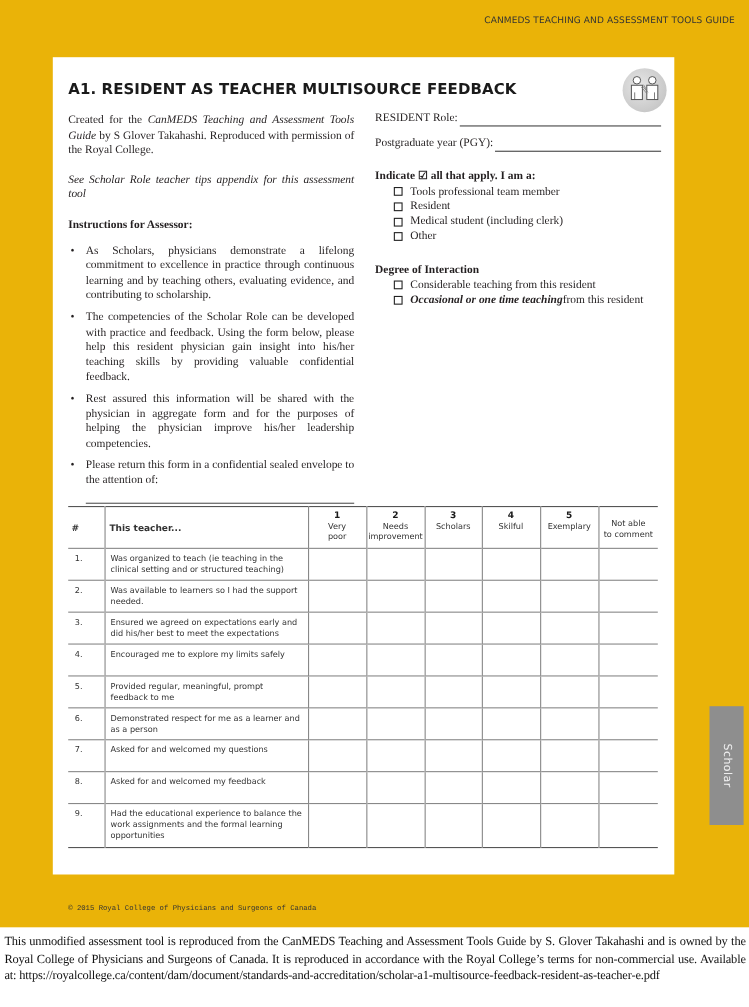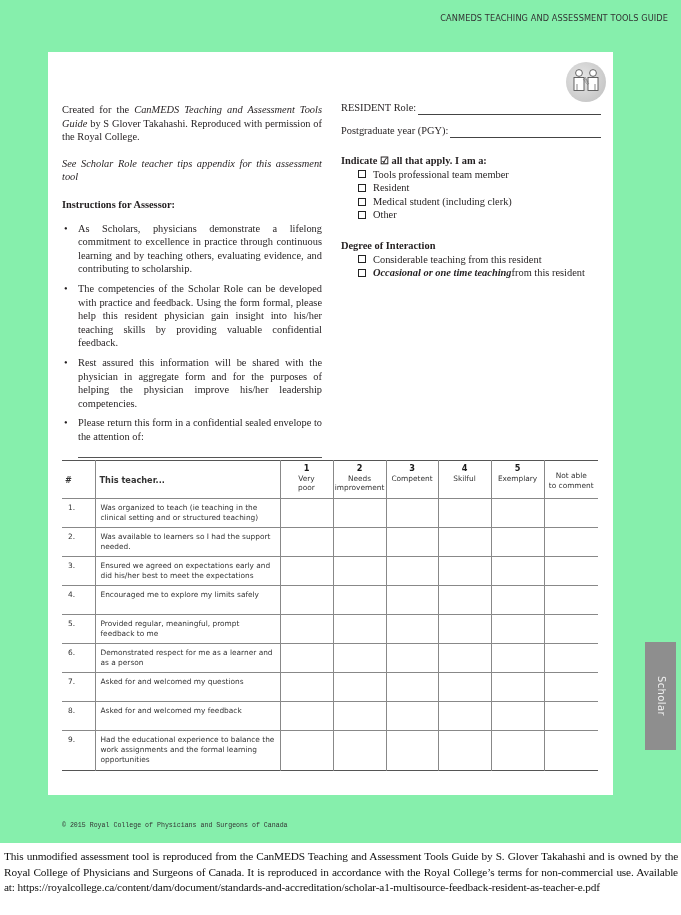--- a/index.html
+++ b/index.html
@@ -1,19 +1,19 @@
 <!DOCTYPE html>
 <html><head>
 <meta charset="utf-8">
 <style>
   * { box-sizing: border-box; margin: 0; padding: 0; }
   html, body { width: 681px; height: 915px; background: #ffffff; overflow: hidden; }
   body { position: relative; font-family: "Liberation Serif", serif; color: #231f20; }
 
-  .page-bg { position: absolute; left: 0; top: 0; width: 681px; height: 843px; background: #86efac; }
+  .page-bg { position: absolute; left: 0; top: 0; width: 681px; height: 843px; background: #eab308; }
   .guide-header { position: absolute; right: 13px; top: 13px; font-family: "DejaVu Sans", sans-serif; font-size: 8.2px; letter-spacing: 0.1px; color: #333; }
 
   .card { position: absolute; left: 48px; top: 52px; width: 565px; height: 743px; background: #fff; }
 
   .title { position: absolute; left: 14px; top: 21px; font-family: "DejaVu Sans", sans-serif; font-weight: bold; font-size: 13.6px; color: #1a1a1a; letter-spacing: 0.1px; }
   .role-icon { position: absolute; left: 518px; top: 10px; width: 40px; height: 40px; border-radius: 50%; background: radial-gradient(circle at 40% 40%, #e6e6e6, #bdbdbd); }
   .role-icon svg { position: absolute; left: 0; top: 0; }
 
   .left-col { position: absolute; left: 14px; top: 51px; width: 260px; font-size: 10.4px; line-height: 13.6px; }
   .left-col p { text-align: justify; }
@@ -58,20 +58,21 @@
 
   .reproduction-note { position: absolute; left: 4px; top: 849px; width: 674px; font-family: "Liberation Serif", serif; font-size: 11.3px; line-height: 15.6px; color: #111; text-align: justify; letter-spacing: -0.15px; }
 </style>
 </head>
 <body>
 
 <div class="page-bg">
   <div class="guide-header">CANMEDS TEACHING AND ASSESSMENT TOOLS GUIDE</div>
 
   <div class="card">
+    <h1 class="title">A1. RESIDENT AS TEACHER MULTISOURCE FEEDBACK</h1>
 
     <div class="role-icon">
       <svg width="40" height="40" viewBox="0 0 40 40">
         <circle cx="13" cy="11" r="3.4" fill="#fff" stroke="#555" stroke-width="0.9"></circle>
         <rect x="8" y="15.5" width="10" height="13" fill="#fff" stroke="#555" stroke-width="0.9"></rect>
         <circle cx="27" cy="11" r="3.4" fill="#fff" stroke="#555" stroke-width="0.9"></circle>
         <rect x="22" y="15.5" width="10" height="13" fill="#fff" stroke="#555" stroke-width="0.9"></rect>
         <path d="M17 17 L22 23 M18 16 L23 22 M19 15 L22 20" stroke="#777" stroke-width="0.7"></path>
         <line x1="11" y1="22" x2="11" y2="28.5" stroke="#555" stroke-width="0.7"></line>
         <line x1="29" y1="22" x2="29" y2="28.5" stroke="#555" stroke-width="0.7"></line>
@@ -79,21 +80,21 @@
     </div>
 
     <div class="left-col">
       <p class="credit">
         <span>Created for the </span><em>CanMEDS Teaching and Assessment Tools Guide</em><span> by S Glover Takahashi. Reproduced with permission of the Royal College.</span>
       </p>
       <p class="tips">See Scholar Role teacher tips appendix for this assessment tool</p>
       <p class="instr-title">Instructions for Assessor:</p>
       <ul class="bullets">
         <li>As Scholars, physicians demonstrate a lifelong commitment to excellence in practice through continuous learning and by teaching others, evaluating evidence, and contributing to scholarship.</li>
-        <li>The competencies of the Scholar Role can be developed with practice and feedback. Using the form formal, please help this resident physician gain insight into his/her teaching skills by providing valuable confidential feedback.</li>
+        <li>The competencies of the Scholar Role can be developed with practice and feedback. Using the form below, please help this resident physician gain insight into his/her teaching skills by providing valuable confidential feedback.</li>
         <li>Rest assured this information will be shared with the physician in aggregate form and for the purposes of helping the physician improve his/her leadership competencies.</li>
         <li>Please return this form in a confidential sealed envelope to the attention of:</li>
       </ul>
       <div class="attention-line"></div>
     </div>
 
     <div class="right-col">
       <div class="field-row">
         <span>RESIDENT Role:</span>
         <span class="field-line"></span>
@@ -149,21 +150,21 @@
           <col style="width:53px">
           <col style="width:53px">
           <col style="width:54px">
       </colgroup>
       <thead>
         <tr>
           <th class="num-h">#</th>
           <th class="teach-h">This teacher...</th>
           <th><span class="scale-num">1</span><span>Very</span><br><span>poor</span></th>
           <th><span class="scale-num">2</span><span>Needs</span><br><span>improvement</span></th>
-          <th><span class="scale-num">3</span><span>Competent</span></th>
+          <th><span class="scale-num">3</span><span>Scholars</span></th>
           <th><span class="scale-num">4</span><span>Skilful</span></th>
           <th><span class="scale-num">5</span><span>Exemplary</span></th>
           <th style="vertical-align:middle;"><span>Not able</span><br><span>to comment</span></th>
         </tr>
       </thead>
       <tbody>
         <tr style="height:29px">
           <td class="idx">1.</td>
           <td class="stmt">Was organized to teach (ie teaching in the clinical setting and or structured teaching)</td>
           <td></td>

